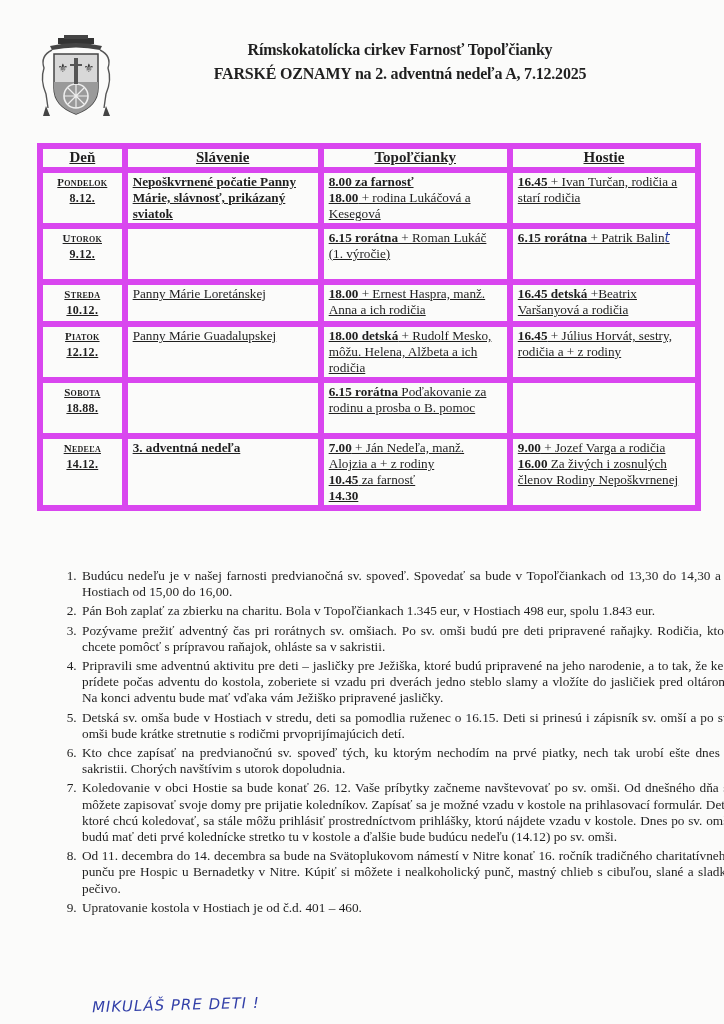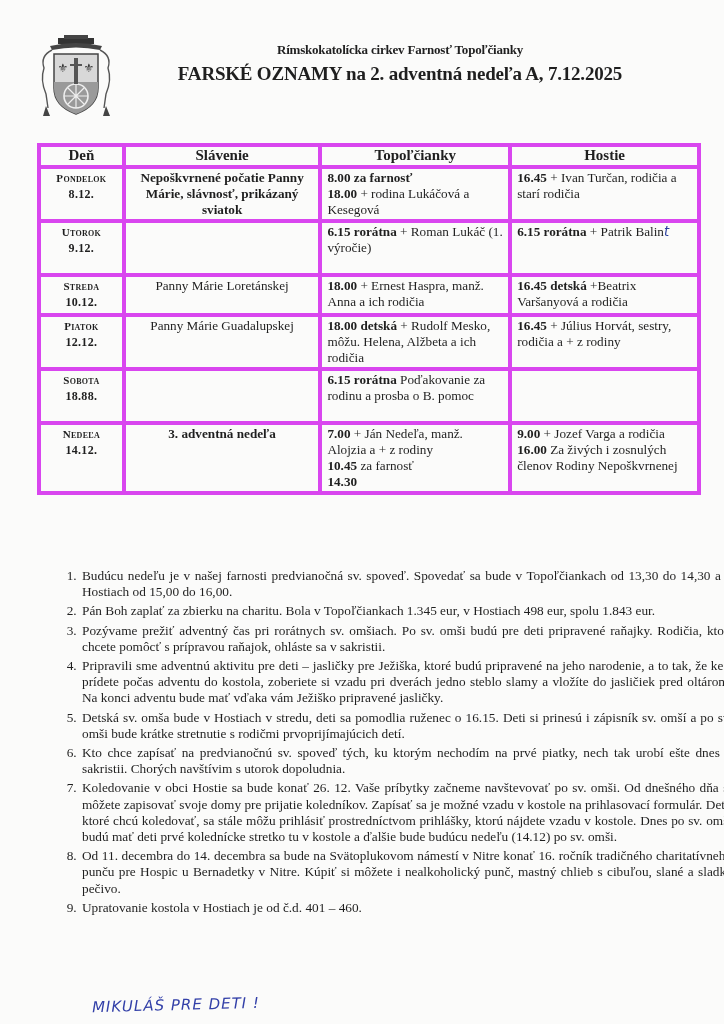--- a/index.html
+++ b/index.html
@@ -2,35 +2,35 @@
 <html><head>
 <meta charset="utf-8">
 <style>
   html, body { margin: 0; padding: 0; }
   body {
     width: 724px; height: 1024px; background: #fbfbfa; position: relative; overflow: hidden;
     font-family: "DejaVu Serif", "Liberation Serif", serif; color: #1f1f1f;
   }
   .crest { position: absolute; left: 38px; top: 34px; width: 76px; height: 86px; }
   .title-block { position: absolute; left: 150px; top: 38px; width: 500px; text-align: center; }
-  .title-line1 { font-family: "Liberation Serif", serif; font-weight: bold; font-size: 13px; line-height: 24px; letter-spacing: -0.2px; }
-  .title-line2 { font-family: "Liberation Serif", serif; font-weight: bold; font-size: 19px; line-height: 24px; letter-spacing: -0.2px; }
+  .title-line1 { font-family: "Liberation Serif", serif; font-weight: bold; font-size: 16px; line-height: 24px; letter-spacing: -0.2px; }
+  .title-line2 { font-family: "Liberation Serif", serif; font-weight: bold; font-size: 16px; line-height: 24px; letter-spacing: -0.2px; }
 
   table.schedule {
     position: absolute; left: 37px; top: 143px; width: 664px; border-collapse: collapse;
     font-family: "Liberation Serif", serif; font-size: 13.2px; line-height: 16px;
   }
   table.schedule td, table.schedule th {
-    border: 4px solid #d946ef; vertical-align: top; padding: 1px 5px 1px 5px;
+    border: 6px solid #d946ef; vertical-align: top; padding: 1px 5px 1px 5px; text-decoration: underline;
   }
   table.schedule th { font-weight: bold; font-size: 15px; text-align: center; height: 18px; padding: 0 4px; }
   col.c-day { width: 85px; } col.c-cel { width: 198px; } col.c-top { width: 191px; } col.c-hos { width: 190px; }
   td.day { text-align: center; font-weight: bold; font-size: 12px; letter-spacing: 0.3px; }
   td.day .dname { font-variant: small-caps; font-size: 11px; }
-  td.cel { text-align: center; }
+  td.cel { text-align: left; }
   td.cel.bold { font-weight: bold; }
   .b { font-weight: bold; }
   .ink { color: #2a3f9e; font-family: "DejaVu Sans", sans-serif; font-style: italic; }
   tr.r-mon td { height: 48px; } tr.r-tue td { height: 48px; margin-top: 28px; } tr.r-wed td { height: 34px; }
   tr.r-thu td { height: 48px; } tr.r-fri td { height: 48px; } tr.r-sat td { height: 48px; }
   tr.r-sun td { height: 64px; }
 
   ol.notices {
     position: absolute; left: 54px; top: 568px; width: 652px; margin: 0; padding: 0 0 0 26px;
     font-family: "Liberation Serif", serif; font-size: 13.3px; line-height: 16.2px; text-align: justify;

